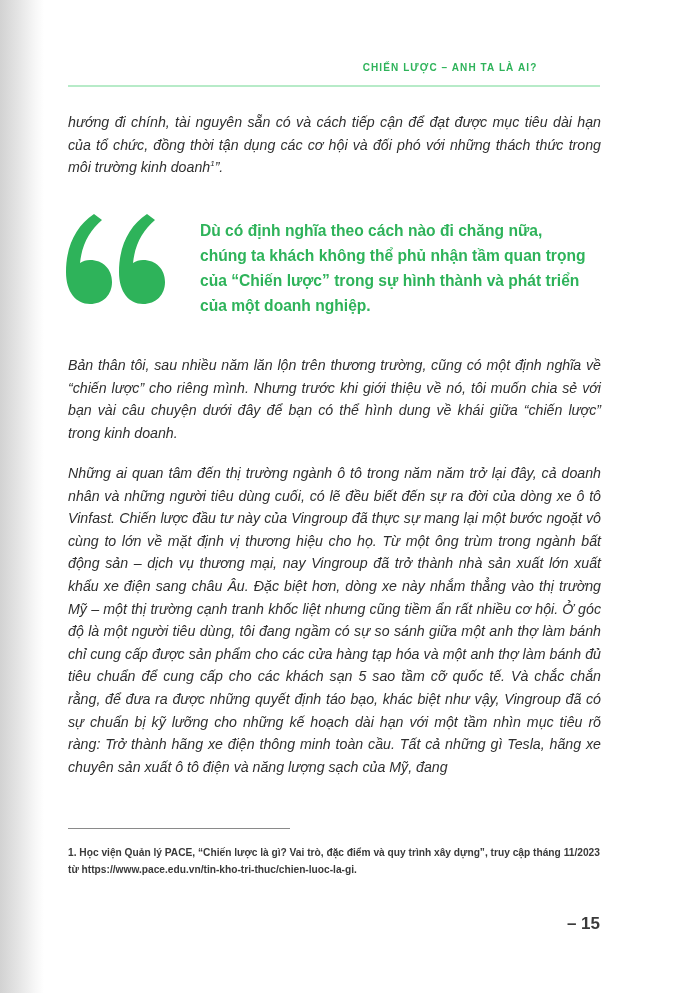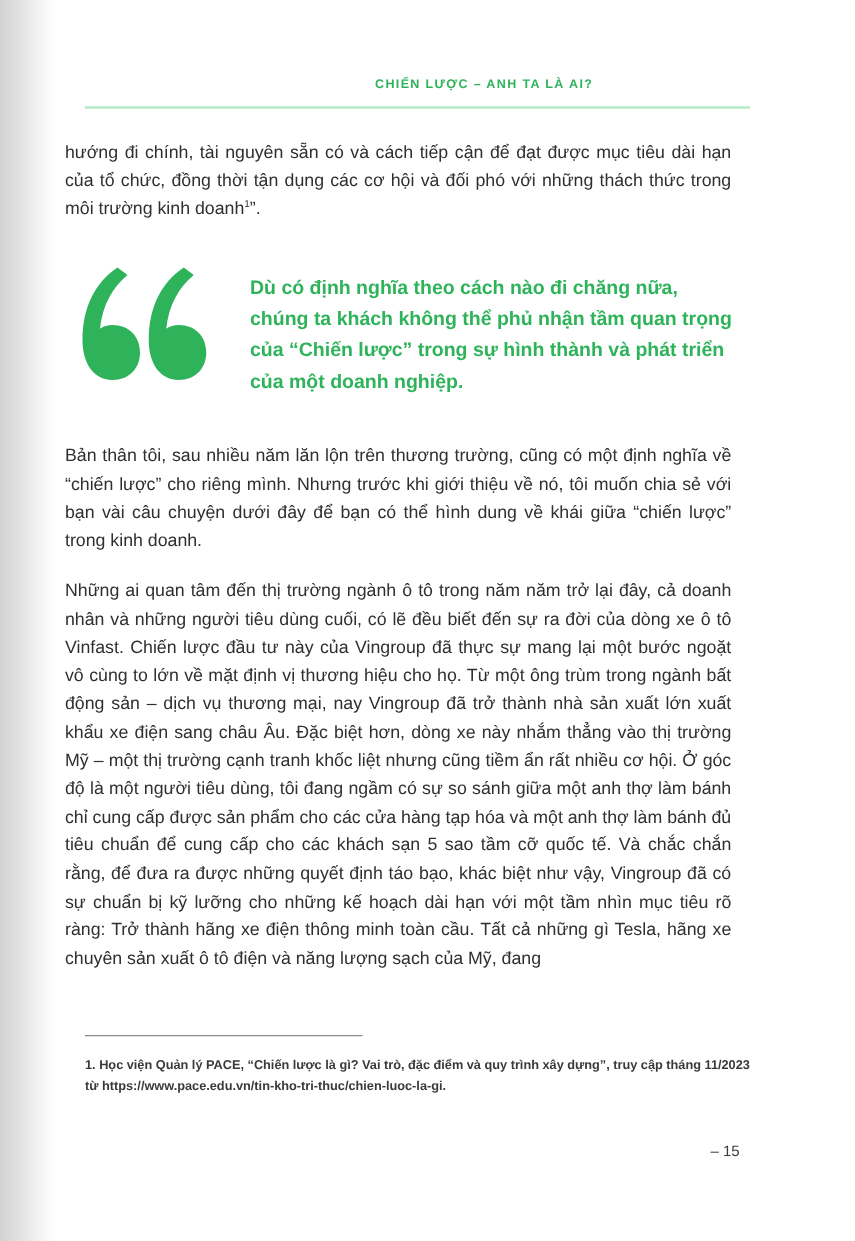--- a/index.html
+++ b/index.html
@@ -7,51 +7,52 @@
     width: 684px; height: 993px; overflow: hidden; position: relative;
     background: #ffffff;
     font-family: "Liberation Sans", sans-serif;
     color: #2b2b2b;
   }
   .spine {
     position: absolute; left: 0; top: 0; width: 44px; height: 993px;
     background: linear-gradient(to right, #d2d2d2 0%, #e6e6e6 45%, #f7f7f7 80%, #ffffff 100%);
   }
   .running-head {
-    position: absolute; left: 300px; top: 62px; width: 300px; text-align: left;
+    position: absolute; left: 300px; top: 62px; width: 300px; text-align: center;
     font-size: 10px; font-weight: bold; letter-spacing: 1.1px; color: #2eb35a;
   }
   .head-rule {
     position: absolute; left: 68px; top: 85px; width: 532px; height: 2px;
     background: #b7ebc8;
   }
   .para {
-    position: absolute; left: 52px; width: 533px;
+    position: absolute; left: 68px; width: 533px;
     font-size: 14.2px; line-height: 22.6px; text-align: justify; color: #2f2f2f;
     margin: 0;
+    font-style: italic;
   }
   sup { font-size: 8px; line-height: 0; }
   .quote-mark {
     position: absolute; left: 62px; top: 212px; width: 120px; height: 95px;
   }
   .pull-quote {
     position: absolute; left: 200px; top: 218px; width: 390px;
     font-size: 15.6px; line-height: 25px; font-weight: bold; color: #2eb35a; margin: 0;
   }
   .fn-rule {
     position: absolute; left: 68px; top: 828px; width: 222px; height: 1px;
     background: #8a8a8a;
   }
   .footnote {
     position: absolute; left: 68px; top: 844px; width: 540px;
     font-size: 10.2px; line-height: 17px; color: #3a3a3a; margin: 0; font-weight: bold;
   }
   .page-number {
-    position: absolute; left: 560px; top: 914px; width: 40px; text-align: center;
-    font-size: 12px; color: #3a3a3a;
+    position: absolute; left: 560px; top: 914px; width: 40px; text-align: right;
+    font-size: 17px; color: #3a3a3a; font-weight: bold;
   }
 </style>
 </head>
 <body>
 
 <div class="spine"></div>
 
 <div class="running-head">CHIẾN LƯỢC – ANH TA LÀ AI?</div>
 <div class="head-rule"></div>
 

